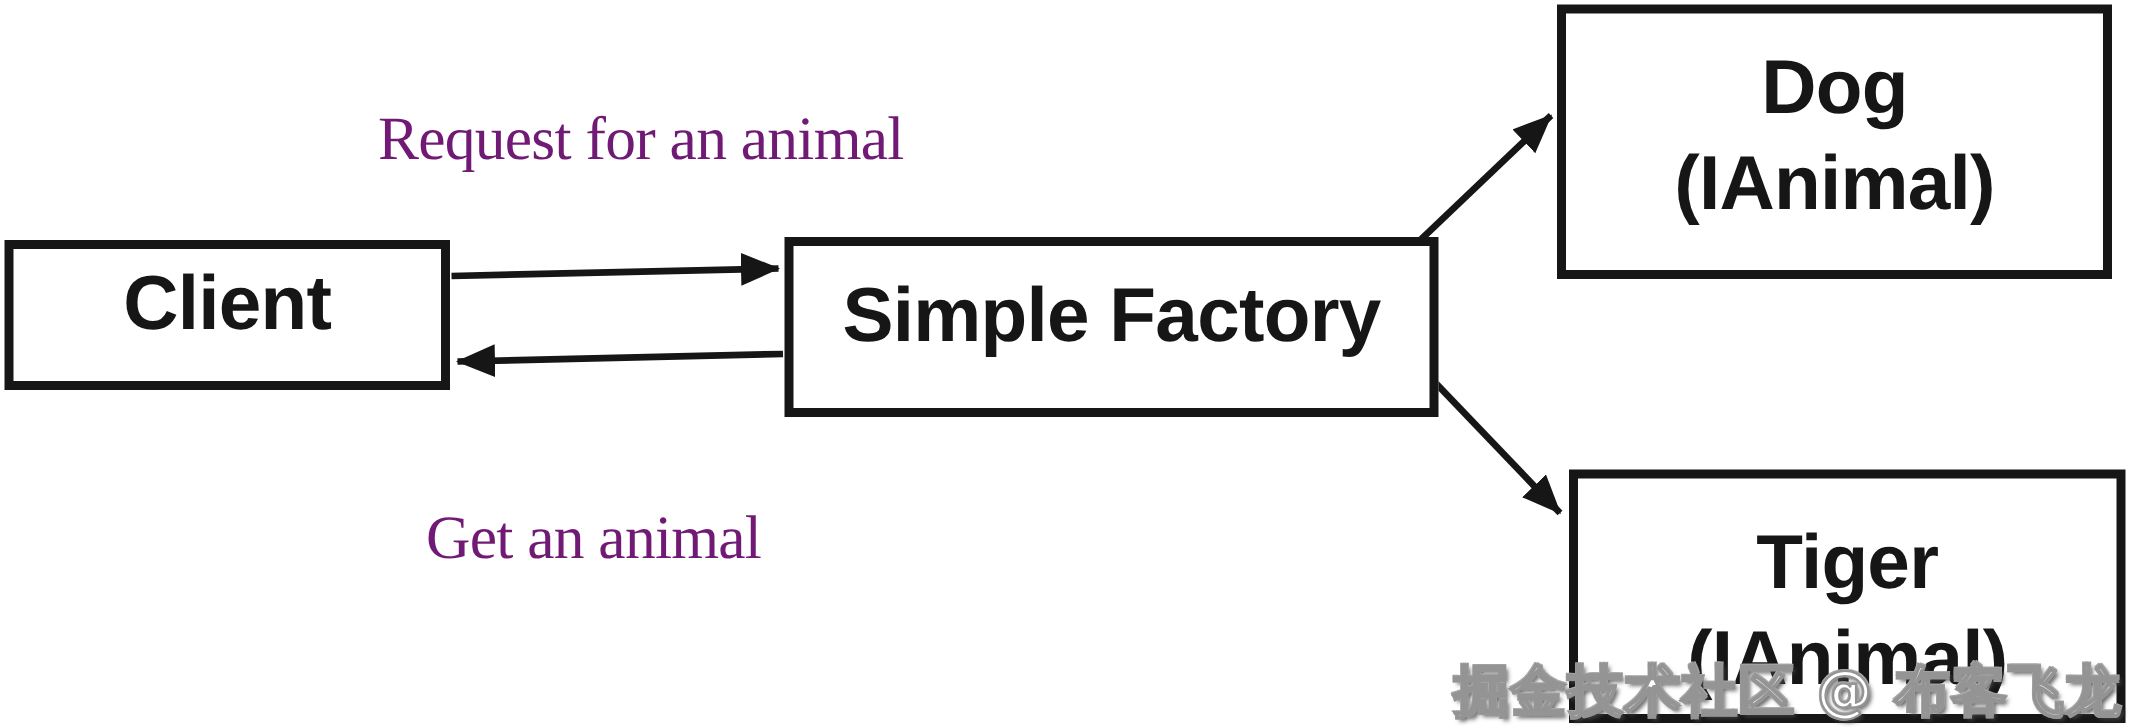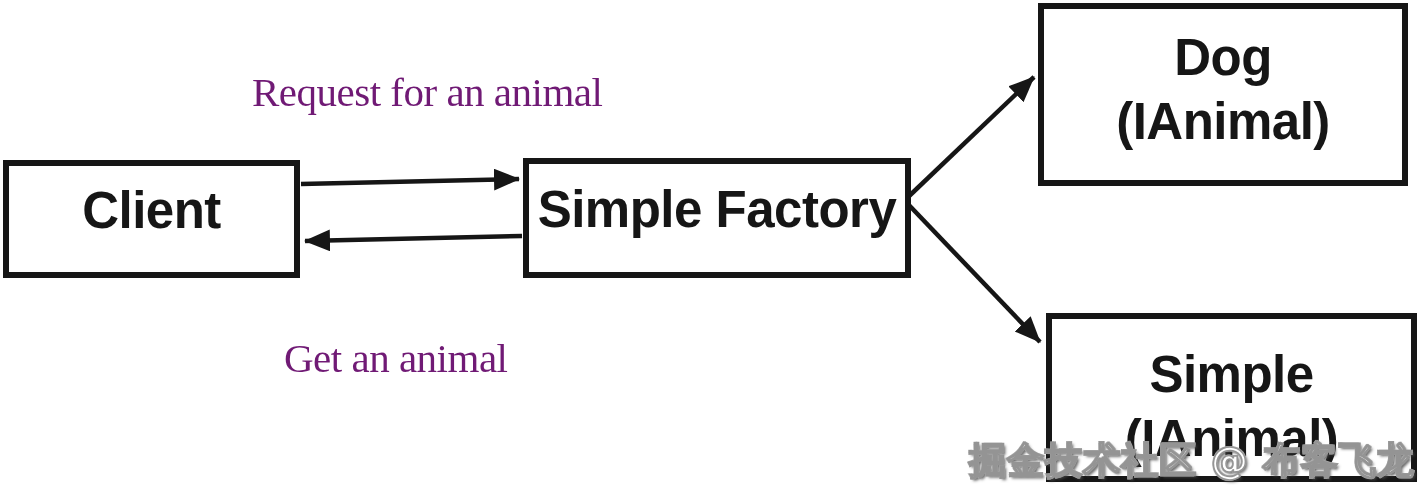--- a/index.html
+++ b/index.html
@@ -35,27 +35,27 @@
     color: #161616;
     font-size: 51px;
     letter-spacing: -0.5px;
     line-height: 1.25;
     text-align: center;
   }
   .node-client {
     left: 3px;
     top: 160px;
     width: 297px;
-    height: 118px;
+    height: 100px;
     padding-bottom: 16px;
   }
   .node-factory {
     left: 523px;
     top: 158px;
-    width: 388px;
+    width: 436px;
     height: 120px;
     padding-bottom: 16px;
   }
   .node-dog {
     left: 1038px;
     top: 3px;
     width: 370px;
     height: 183px;
     padding-bottom: 10px;
   }
@@ -125,21 +125,21 @@
   <div class="node node-factory">
     <span>Simple Factory</span>
   </div>
 
   <div class="node node-dog">
     <span>Dog</span>
     <span>(IAnimal)</span>
   </div>
 
   <div class="node node-tiger">
-    <span>Simple</span>
+    <span>Tiger</span>
     <span>(IAnimal)</span>
   </div>
 
   <div class="edge-label edge-label-request">Request for an animal</div>
 
   <div class="edge-label edge-label-get">Get an animal</div>
 
   <div class="watermark">掘金技术社区 @ 布客飞龙</div>
 
 </div>

